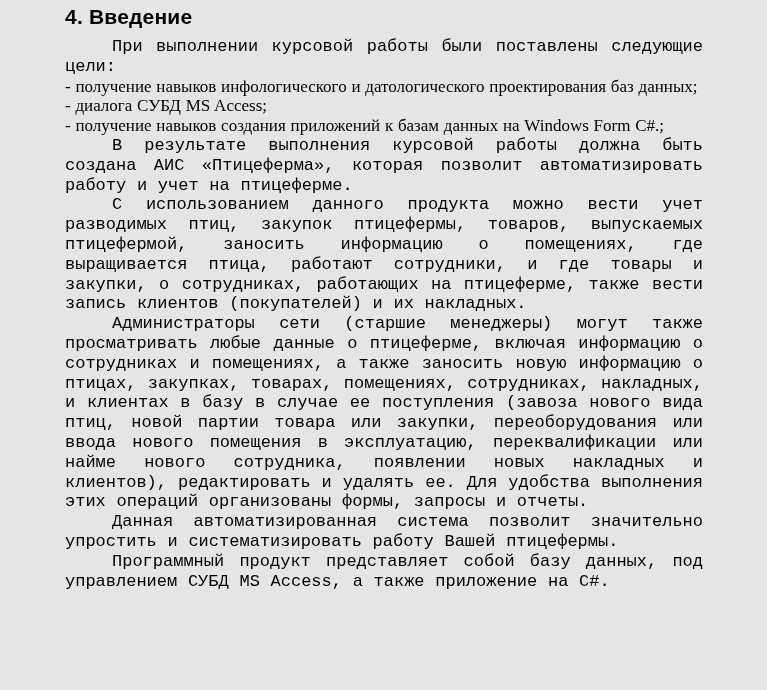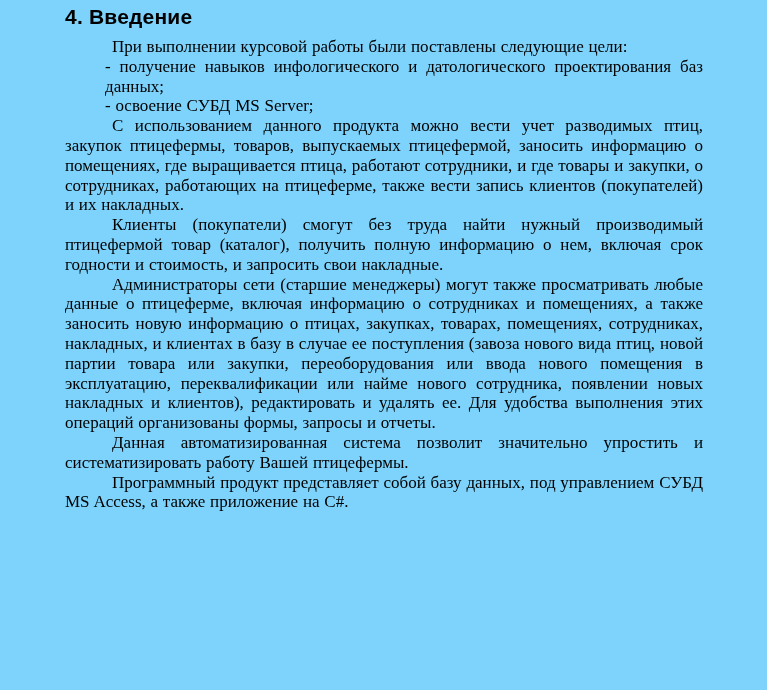--- a/index.html
+++ b/index.html
@@ -12,52 +12,53 @@
     height: 690px;
     overflow: hidden;
     color: #000000;
     font-family: "Liberation Serif", serif;
   }
   .page {
     box-sizing: border-box;
     width: 767px;
     height: 690px;
     padding: 5px 64px 0 65px;
-    background: #7dd3fc;
+    background: #e5e5e5;
   }
   .section-heading {
     font-family: "Liberation Sans", sans-serif;
     font-weight: bold;
     font-size: 21px;
     line-height: 24px;
     margin: 0 0 8px 0;
     letter-spacing: 0.2px;
   }
   .para {
     font-size: 17px;
     line-height: 19.8px;
     text-align: justify;
     margin: 0;
     word-spacing: 0.5px;
   }
   .para.indent {
     text-indent: 47px;
+    font-family: Liberation Mono, monospace;
   }
   .para.flush {
     text-indent: 0;
-    margin-left: 40px;
   }
 </style>
 </head>
 <body>
 
 <main class="page">
   <h1 class="section-heading">4. Введение</h1>
 
   <p class="para indent">При выполнении курсовой работы были поставлены следующие цели:</p>
   <p class="para flush">- получение навыков инфологического и датологического проектирования баз данных;</p>
-  <p class="para flush">- освоение СУБД MS Server;</p>
+  <p class="para flush">- диалога СУБД MS Access;</p>
+  <p class="para flush">- получение навыков создания приложений к базам данных на Windows Form C#.;</p>
+  <p class="para indent">В результате выполнения курсовой работы должна быть создана АИС «Птицеферма», которая позволит автоматизировать работу и учет на птицеферме.</p>
   <p class="para indent">С использованием данного продукта можно вести учет разводимых птиц, закупок птицефермы, товаров, выпускаемых птицефермой, заносить информацию о помещениях, где выращивается птица, работают сотрудники, и где товары и закупки, о сотрудниках, работающих на птицеферме, также вести запись клиентов (покупателей) и их накладных.</p>
-  <p class="para indent">Клиенты (покупатели) смогут без труда найти нужный производимый птицефермой товар (каталог), получить полную информацию о нем, включая срок годности и стоимость, и запросить свои накладные.</p>
   <p class="para indent">Администраторы сети (старшие менеджеры) могут также просматривать любые данные о птицеферме, включая информацию о сотрудниках и помещениях, а также заносить новую информацию о птицах, закупках, товарах, помещениях, сотрудниках, накладных, и клиентах в базу в случае ее поступления (завоза нового вида птиц, новой партии товара или закупки, переоборудования или ввода нового помещения в эксплуатацию, переквалификации или найме нового сотрудника, появлении новых накладных и клиентов), редактировать и удалять ее. Для удобства выполнения этих операций организованы формы, запросы и отчеты.</p>
   <p class="para indent">Данная автоматизированная система позволит значительно упростить и систематизировать работу Вашей птицефермы.</p>
   <p class="para indent">Программный продукт представляет собой базу данных, под управлением СУБД MS Access, а также приложение на C#.</p>
 </main>
 
 </body></html>

